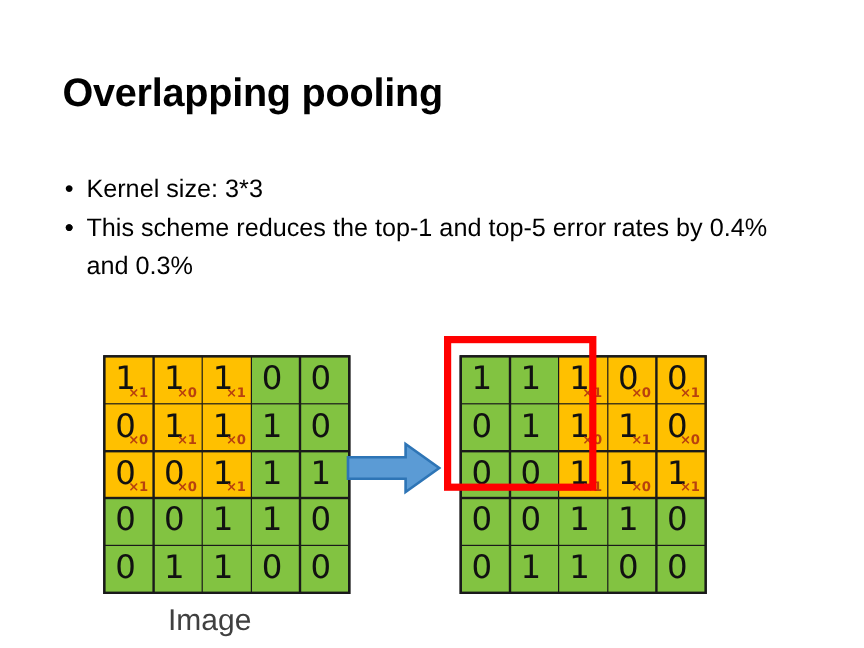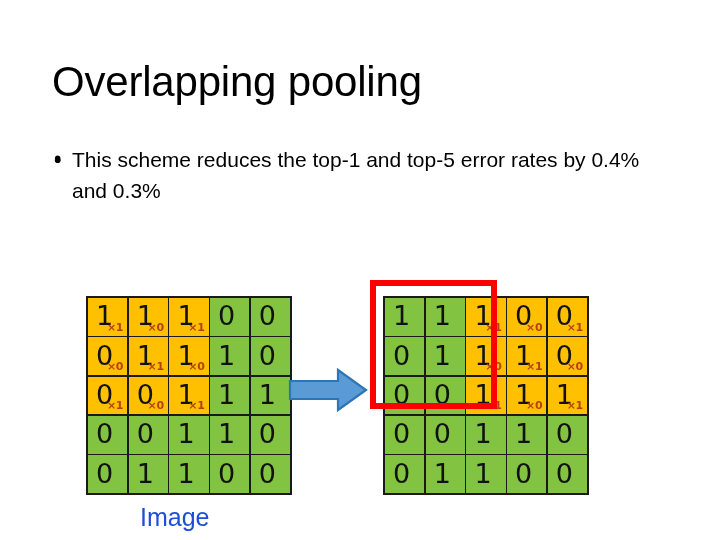--- a/index.html
+++ b/index.html
@@ -10,22 +10,22 @@
     color:#000000;
     overflow:hidden;
     position:relative;
   }
   #slide{position:absolute;inset:0;}
 
   
   .title{
     position:absolute;
     left:52px; top:58px;
-    font-size:42px;
-    font-weight:400;
+    font-size:33px;
+    font-weight:700;
     letter-spacing:-0.2px;
     color:#000;
     white-space:nowrap;
   }
 
   
   .bullets{
     position:absolute;
     left:50px; top:142px;
     width:620px;
@@ -107,33 +107,34 @@
     left:288px; top:367px;
     width:80px; height:46px;
   }
 
   
   .caption{
     position:absolute;
     left:140px; top:503px;
     font-size:25px;
     line-height:28px;
-    color:#1d4ed8;
+    color:#404040;
   }
 </style>
 </head>
 <body>
 
 <div id="slide">
 
   <div class="title">Overlapping pooling</div>
 
   <div class="bullets">
     <div class="bullet">
       <span class="dot">•</span>
+      <span class="txt">Kernel size: 3*3</span>
     </div>
     <div class="bullet">
       <span class="dot">•</span>
     </div>
     <div class="bullet">
       <span class="dot">•</span>
       <span class="txt">This scheme reduces the top-1 and top-5 error rates by 0.4% and 0.3%</span>
     </div>
   </div>
 

